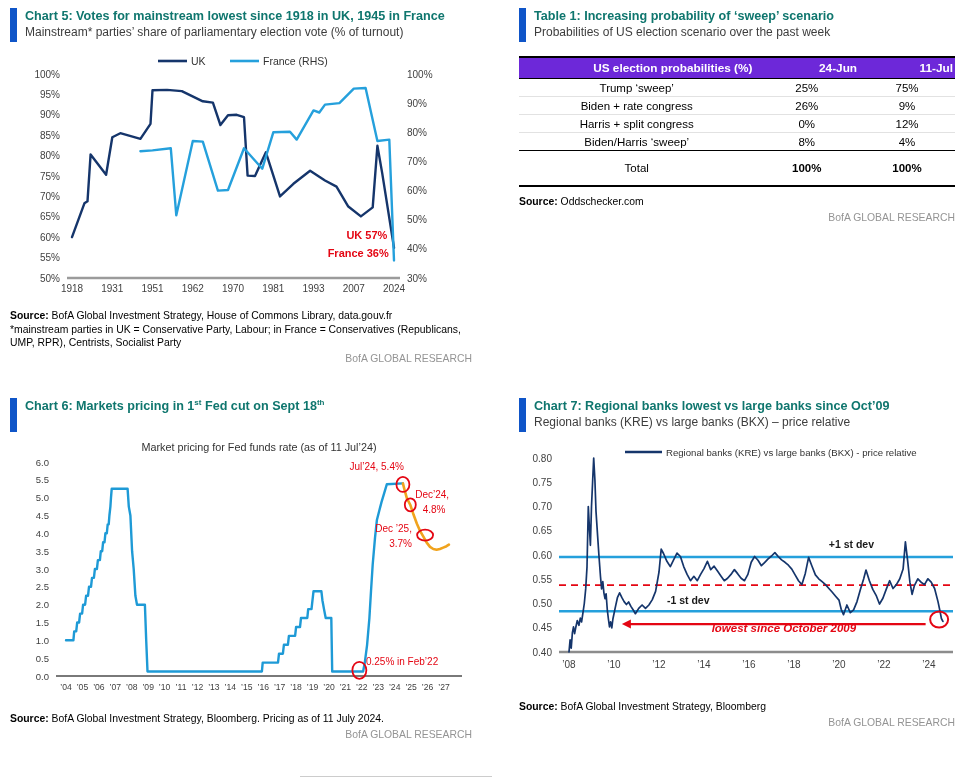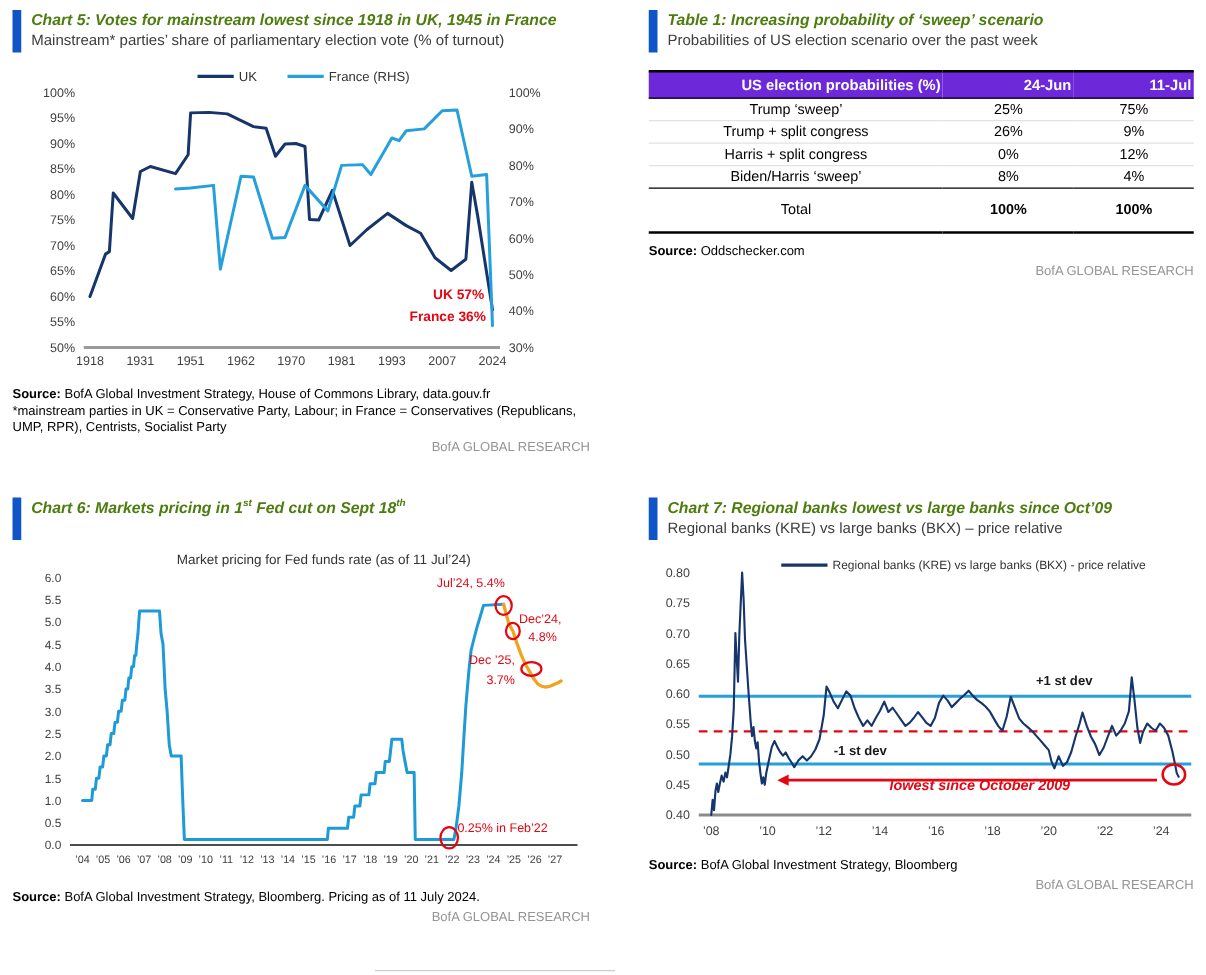--- a/index.html
+++ b/index.html
@@ -4,21 +4,21 @@
 <style>
   html,body{margin:0;padding:0;background:#fff;}
   body{width:965px;height:780px;position:relative;font-family:"Liberation Sans",sans-serif;color:#000;overflow:hidden;}
   .panel{position:absolute;}
   .p1{left:10px;top:8px;width:462px;}
   .p2{left:519px;top:8px;width:436px;}
   .p3{left:10px;top:398px;width:462px;}
   .p4{left:519px;top:398px;width:436px;}
   .hdr{display:flex;align-items:flex-start;}
   .bar{width:7px;height:34px;background:#0f55c8;margin-right:8px;flex:none;}
-  .t{font-weight:bold;font-size:12.6px;line-height:1.3;color:#4d7c0f;font-style:italic;}
+  .t{font-weight:bold;font-size:12.6px;line-height:1.3;color:#0f766e;}
   .t sup{font-size:8px;}
   .s{font-size:12px;line-height:1.25;color:#3d3d3d;margin-top:1px;}
   .chartbox{margin-top:6px;}
   svg{display:block;font-family:"Liberation Sans",sans-serif;}
   .source{font-size:10.4px;line-height:1.32;color:#000;margin-top:8px;}
   .source b{font-weight:bold;}
   .footnote{font-size:10.4px;line-height:1.32;color:#000;}
   .brandline{font-size:10.4px;color:#949494;text-align:right;margin-top:3px;}
   
   table{width:100%;border-collapse:collapse;margin-top:14px;}
@@ -104,21 +104,21 @@
         <th class="col3">11-Jul</th>
       </tr>
     </thead>
     <tbody id="election-table-body">
         <tr>
           <td>Trump ‘sweep’</td>
           <td>25%</td>
           <td>75%</td>
         </tr>
         <tr>
-          <td>Trump + split congress</td>
+          <td>Biden + rate congress</td>
           <td>26%</td>
           <td>9%</td>
         </tr>
         <tr>
           <td>Harris + split congress</td>
           <td>0%</td>
           <td>12%</td>
         </tr>
         <tr class="lastrow">
           <td>Biden/Harris ‘sweep’</td>
@@ -240,17 +240,17 @@
         <line x1="40" y1="169.26000000000002" x2="434" y2="169.26000000000002" stroke="#25a0dc" stroke-width="2.4" fill="none"></line>
         <polyline points="50.0,210.0 51.1,197.9 52.2,206.1 53.4,190.6 54.5,184.8 55.6,191.6 56.7,185.8 58.3,178.5 59.9,183.3 61.3,176.1 62.6,179.9 63.9,171.2 65.3,161.5 66.7,146.9 68.0,125.1 69.3,64.5 70.3,83.9 71.4,103.3 72.5,64.5 73.6,40.3 74.7,16.0 75.9,37.8 77.0,69.4 78.6,93.6 79.9,113.0 81.5,134.8 82.6,146.9 83.8,139.7 84.9,150.8 86.0,156.7 87.1,151.8 88.3,167.8 89.4,177.0 90.5,184.8 91.6,179.9 92.8,185.8 93.9,177.0 96.1,166.4 98.4,155.7 100.6,150.8 102.9,155.7 105.1,159.6 107.4,162.5 109.6,160.0 111.9,164.4 114.1,167.8 116.4,171.7 119.7,166.4 123.1,163.0 126.5,166.4 129.9,163.0 133.3,157.6 136.6,149.4 140.0,130.0 142.2,107.2 144.5,111.5 147.9,119.3 151.3,124.6 154.6,117.9 158.0,111.1 161.4,114.5 164.7,124.6 168.1,132.4 171.5,138.7 174.9,134.3 178.3,138.7 181.6,132.4 185.0,126.6 188.4,119.3 191.7,127.6 195.1,124.2 198.5,129.0 201.9,133.9 205.3,138.7 208.6,136.3 212.0,132.4 215.4,127.6 218.8,131.9 222.1,136.3 225.5,138.7 228.9,132.4 232.2,120.3 235.6,114.5 239.0,118.3 242.4,123.7 245.8,120.3 249.1,116.9 252.5,114.0 255.9,110.6 259.2,114.5 262.6,117.9 266.0,120.3 269.4,123.2 272.8,127.1 276.1,132.9 279.5,138.7 282.9,142.6 286.3,131.4 289.6,115.4 293.0,124.2 296.4,132.9 299.7,136.8 303.1,139.7 306.5,142.6 309.9,146.5 313.3,150.3 316.6,154.2 320.0,158.1 322.2,167.3 324.5,172.7 327.9,163.0 331.3,170.7 334.6,167.8 338.0,159.6 341.4,147.4 344.7,136.8 347.0,128.0 350.4,138.7 353.8,147.4 357.1,153.3 360.5,162.0 363.9,156.2 367.2,147.4 370.6,138.7 374.0,146.5 377.4,142.6 380.8,136.8 384.1,127.1 386.4,99.9 388.6,118.3 390.9,140.2 393.1,152.3 395.4,143.6 398.8,136.8 402.1,140.2 405.5,142.6 408.9,136.8 412.2,140.2 415.6,146.5 419.0,159.6 421.3,170.7 422.4,176.5 423.9,179.4" fill="none" stroke="#15356b" stroke-width="1.7" stroke-linejoin="round" stroke-linecap="round"></polyline>
         <text x="332.374999999999" y="105.9675" text-anchor="middle" font-size="10.5" fill="#1a1a1a" font-weight="bold">+1 st dev</text>
         <text x="169.24999999999898" y="161.7425" text-anchor="middle" font-size="10.5" fill="#1a1a1a" font-weight="bold">-1 st dev</text>
         <line x1="406.62499999999795" y1="182.1125" x2="108.87499999999795" y2="182.1125" stroke="#e40613" stroke-width="2.2"></line>
         <polygon points="102.87499999999795,182.1125 111.87499999999795,177.6125 111.87499999999795,186.6125" fill="#e40613"></polygon>
         <text x="264.874999999999" y="189.8725" text-anchor="middle" font-size="11.5" fill="#e40613" font-weight="bold" font-style="italic">lowest since October 2009</text>
         <ellipse cx="420.125000000001" cy="177.505" rx="9" ry="8" fill="none" stroke="#e40613" stroke-width="2"></ellipse>
       </svg>
     </div>
-  <div class="source" style="margin-top:0;"><b>Source:</b><span> BofA Global Investment Strategy, Bloomberg</span></div>
+  <div class="source" style="margin-top:14px;"><b>Source:</b><span> BofA Global Investment Strategy, Bloomberg</span></div>
   <div class="brandline">BofA GLOBAL RESEARCH</div>
 </div>
 
 <div class="footer-line"></div>
 
 </body></html>

